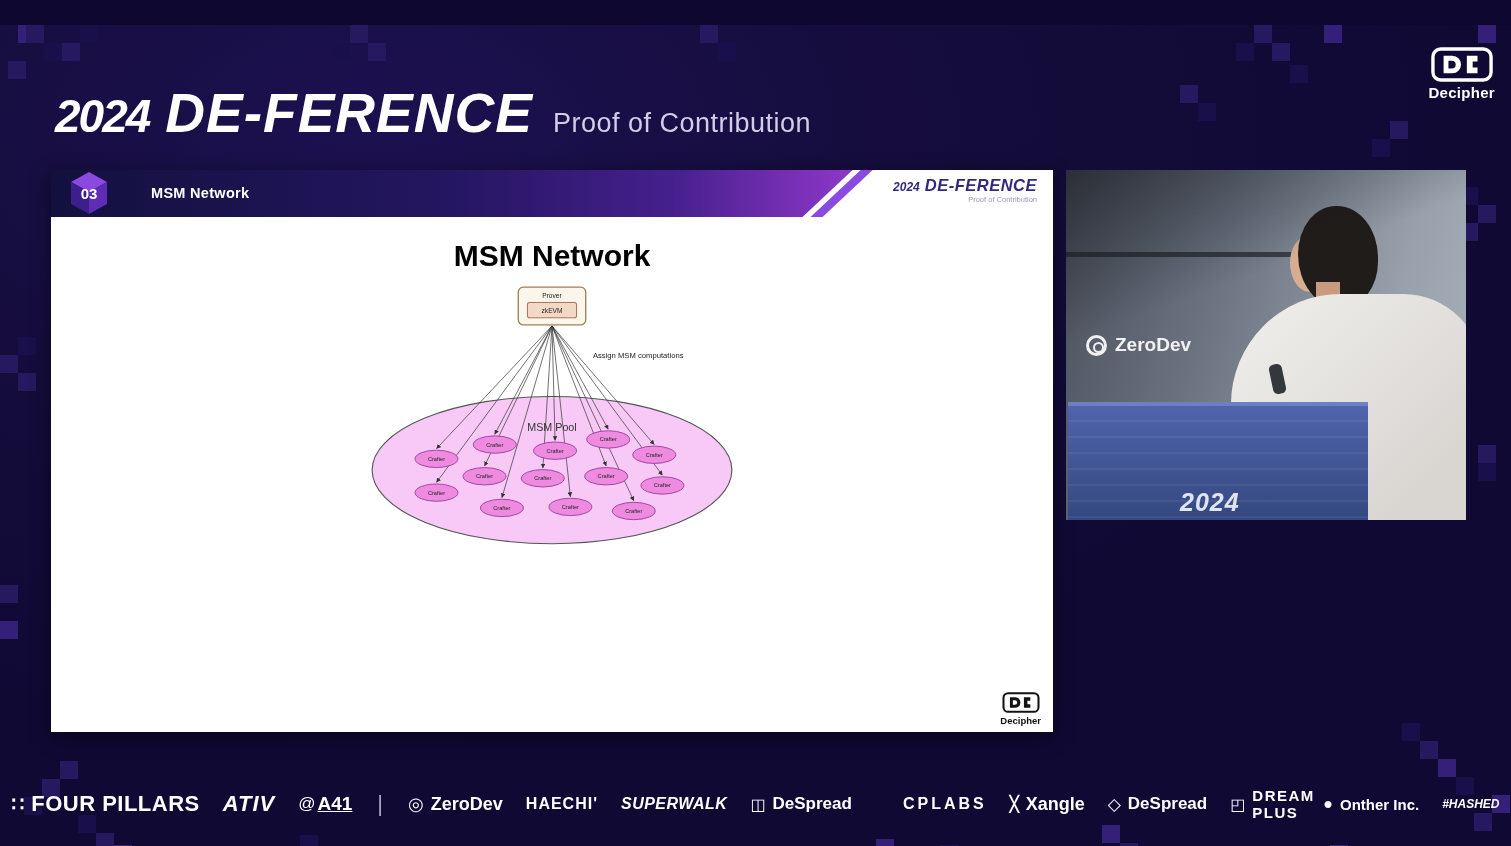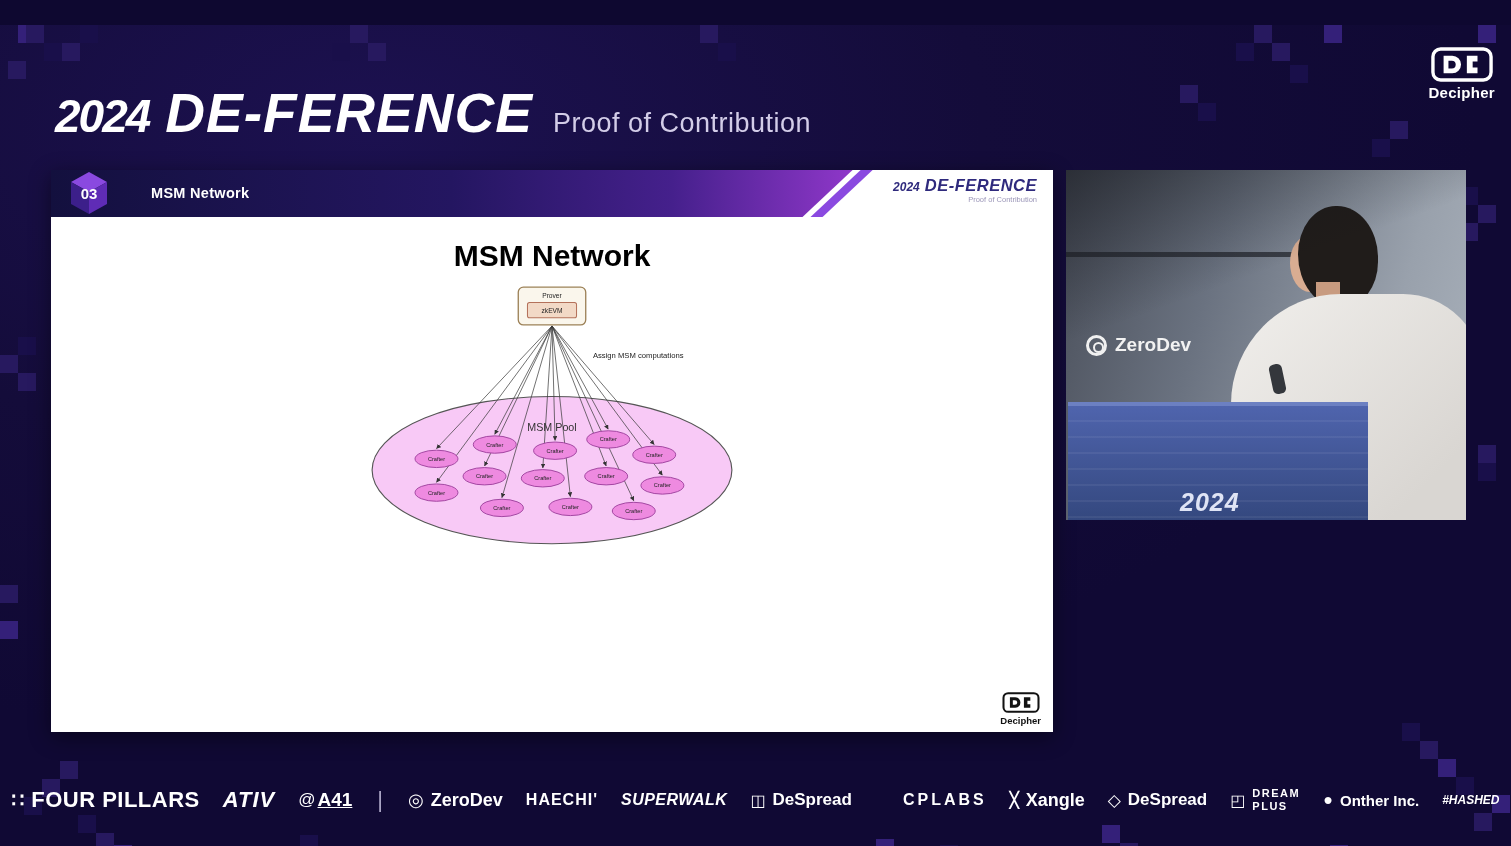--- a/index.html
+++ b/index.html
@@ -89,21 +89,21 @@
   .sp-zerodev .sp-label{font-size:18px;font-weight:700;}
   .sp-zerodev .sp-glyph{font-size:18px;}
   .sp-haechi .sp-label{font-size:16px;font-weight:900;letter-spacing:1px;}
   .sp-superwalk .sp-label{font-size:16px;font-weight:900;font-style:italic;letter-spacing:.5px;}
   .sp-despread .sp-label{font-size:17px;font-weight:700;}
   .sp-cplabs .sp-label{font-size:16px;font-weight:600;letter-spacing:3px;padding-left:28px;}
   .sp-xangle .sp-label{font-size:18px;font-weight:700;}
   .sp-xangle .sp-glyph{font-size:15px;font-weight:900;}
   .sp-chainlink .sp-label{font-size:17px;font-weight:700;}
   .sp-chainlink .sp-glyph{font-size:17px;}
-  .sp-dreamplus .sp-label{display:inline-block;width:48px;font-size:11px;line-height:1.15;letter-spacing:1.5px;font-weight:800;white-space:normal;}
+  .sp-dreamplus .sp-label{display:inline-block;width:48px;font-size:15px;line-height:1.15;letter-spacing:1.5px;font-weight:800;white-space:normal;}
   .sp-onther .sp-label{font-size:15px;font-weight:700;}
   .sp-hashed .sp-label{font-size:12px;font-weight:800;font-style:italic;}
 </style>
 </head>
 <body>
 
 <div class="canvas">
   <div class="deco deco-a"></div>
   <div class="deco deco-b"></div>
   <div class="deco deco-c"></div>

